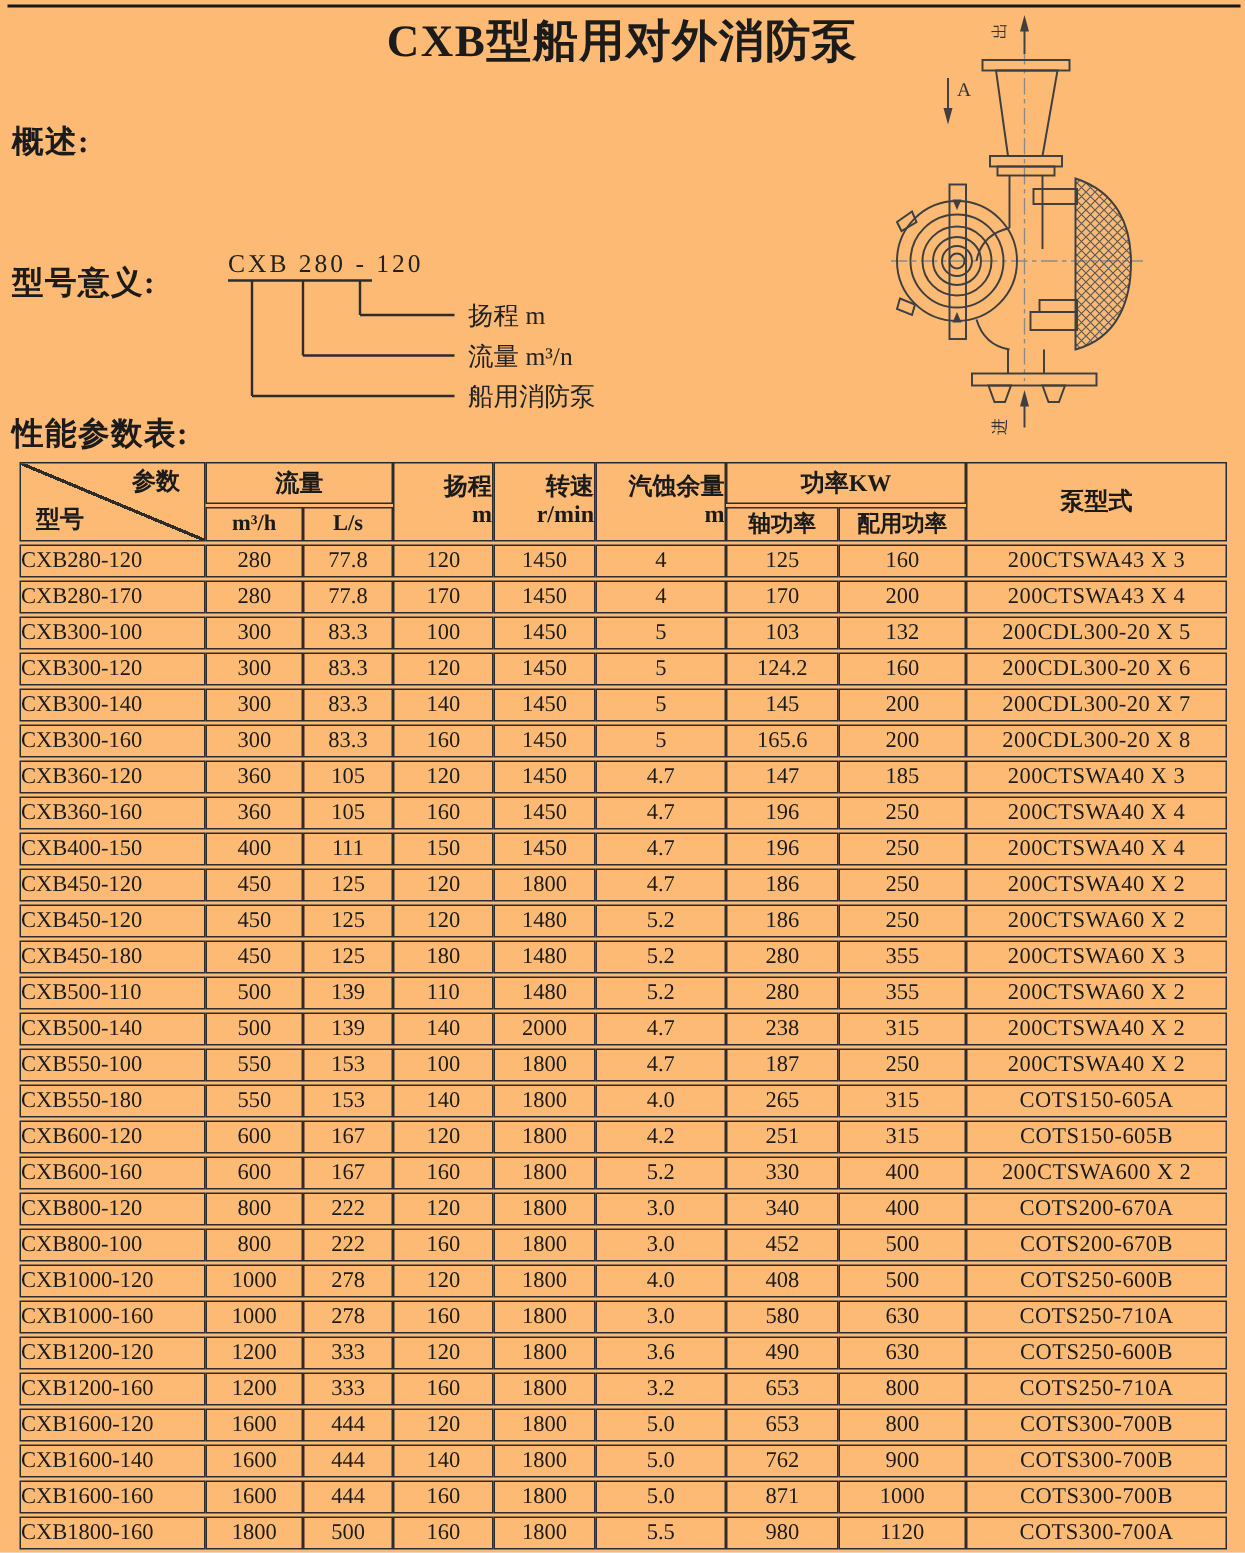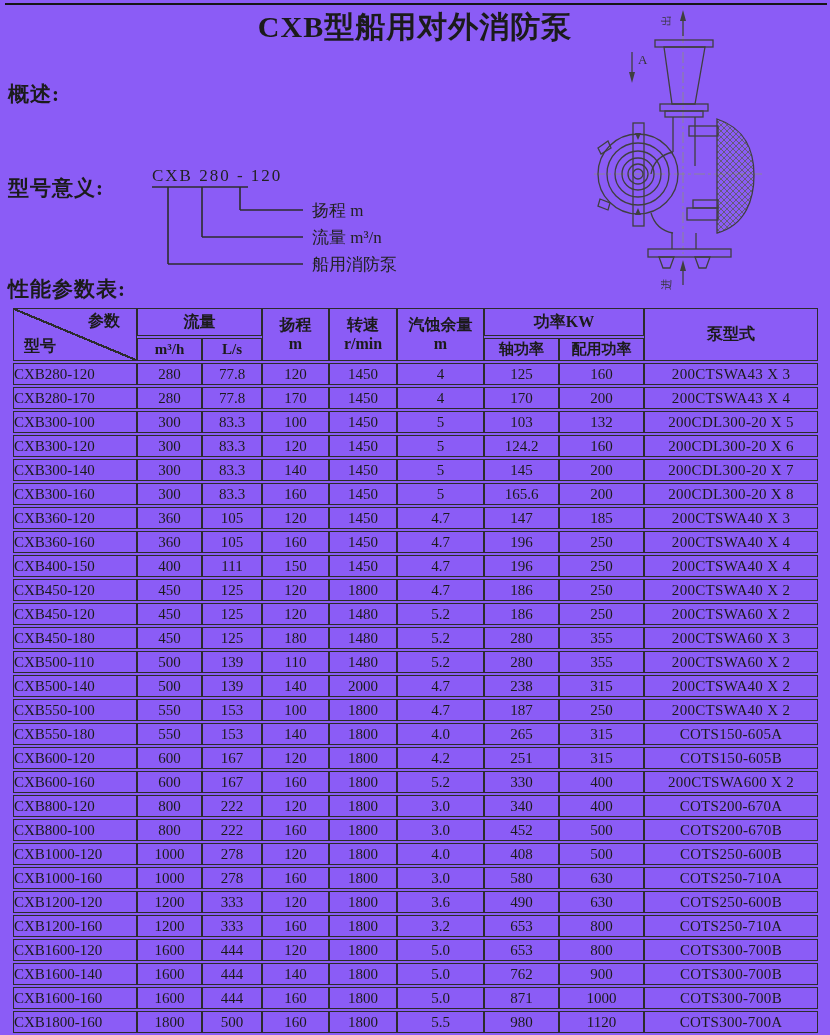--- a/index.html
+++ b/index.html
@@ -1,18 +1,18 @@
 <!DOCTYPE html>
 <html><head>
 <meta charset="utf-8">
 <style>
   html,body { margin:0; padding:0; background:#e8e8e8; }
   .page {
     position:relative; width:830px; height:1035px; margin:0 auto;
-    background:#8b5cf6; overflow:hidden;
+    background:#fdba74; overflow:hidden;
     font-family:"Liberation Serif","DejaVu Serif",serif; color:#1b1b1b;
   }
   .top-rule { position:absolute; left:5px; top:3px; width:822px; height:2px; background:#161616; }
   .doc-title {
     position:absolute; left:0; top:7px; width:100%; text-align:center;
     font-size:30px; font-weight:bold; letter-spacing:1px;
   }
   .sec-heading { position:absolute; left:8px; font-size:21px; font-weight:bold; letter-spacing:1px; }
   .overview-heading { top:52px;margin-top:28px; }
   .overview-body {
@@ -30,21 +30,21 @@
     position:absolute; left:13px; top:306px; width:805px;
     border-collapse:separate; border-spacing:0 2px; table-layout:fixed;
   }
   .perf th, .perf td {
     border:1px solid #2c2c2c; text-align:center; vertical-align:middle;
     padding:0; overflow:hidden; white-space:nowrap;
   }
   .perf th { font-size:16px; font-weight:bold; }
   .perf thead tr.h1 th { height:26px; }
   .perf thead tr.h2 th { height:21px; font-size:15px; }
-  .perf th.two-line { line-height:1.15; }
+  .perf th.two-line { line-height:1.15;text-align:right; }
   .perf td { height:20px; font-size:15px; line-height:20px; }
   .perf td.model-cell { text-align:left; }
   .perf td.type-cell { letter-spacing:0.3px; }
   .corner-cell {
     position:relative;
     background-image:linear-gradient(to top right,
       transparent calc(50% - 1.1px), #2c2c2c calc(50% - 1.1px),
       #2c2c2c calc(50% + 1.1px), transparent calc(50% + 1.1px));
     margin-top:36px;
   }

